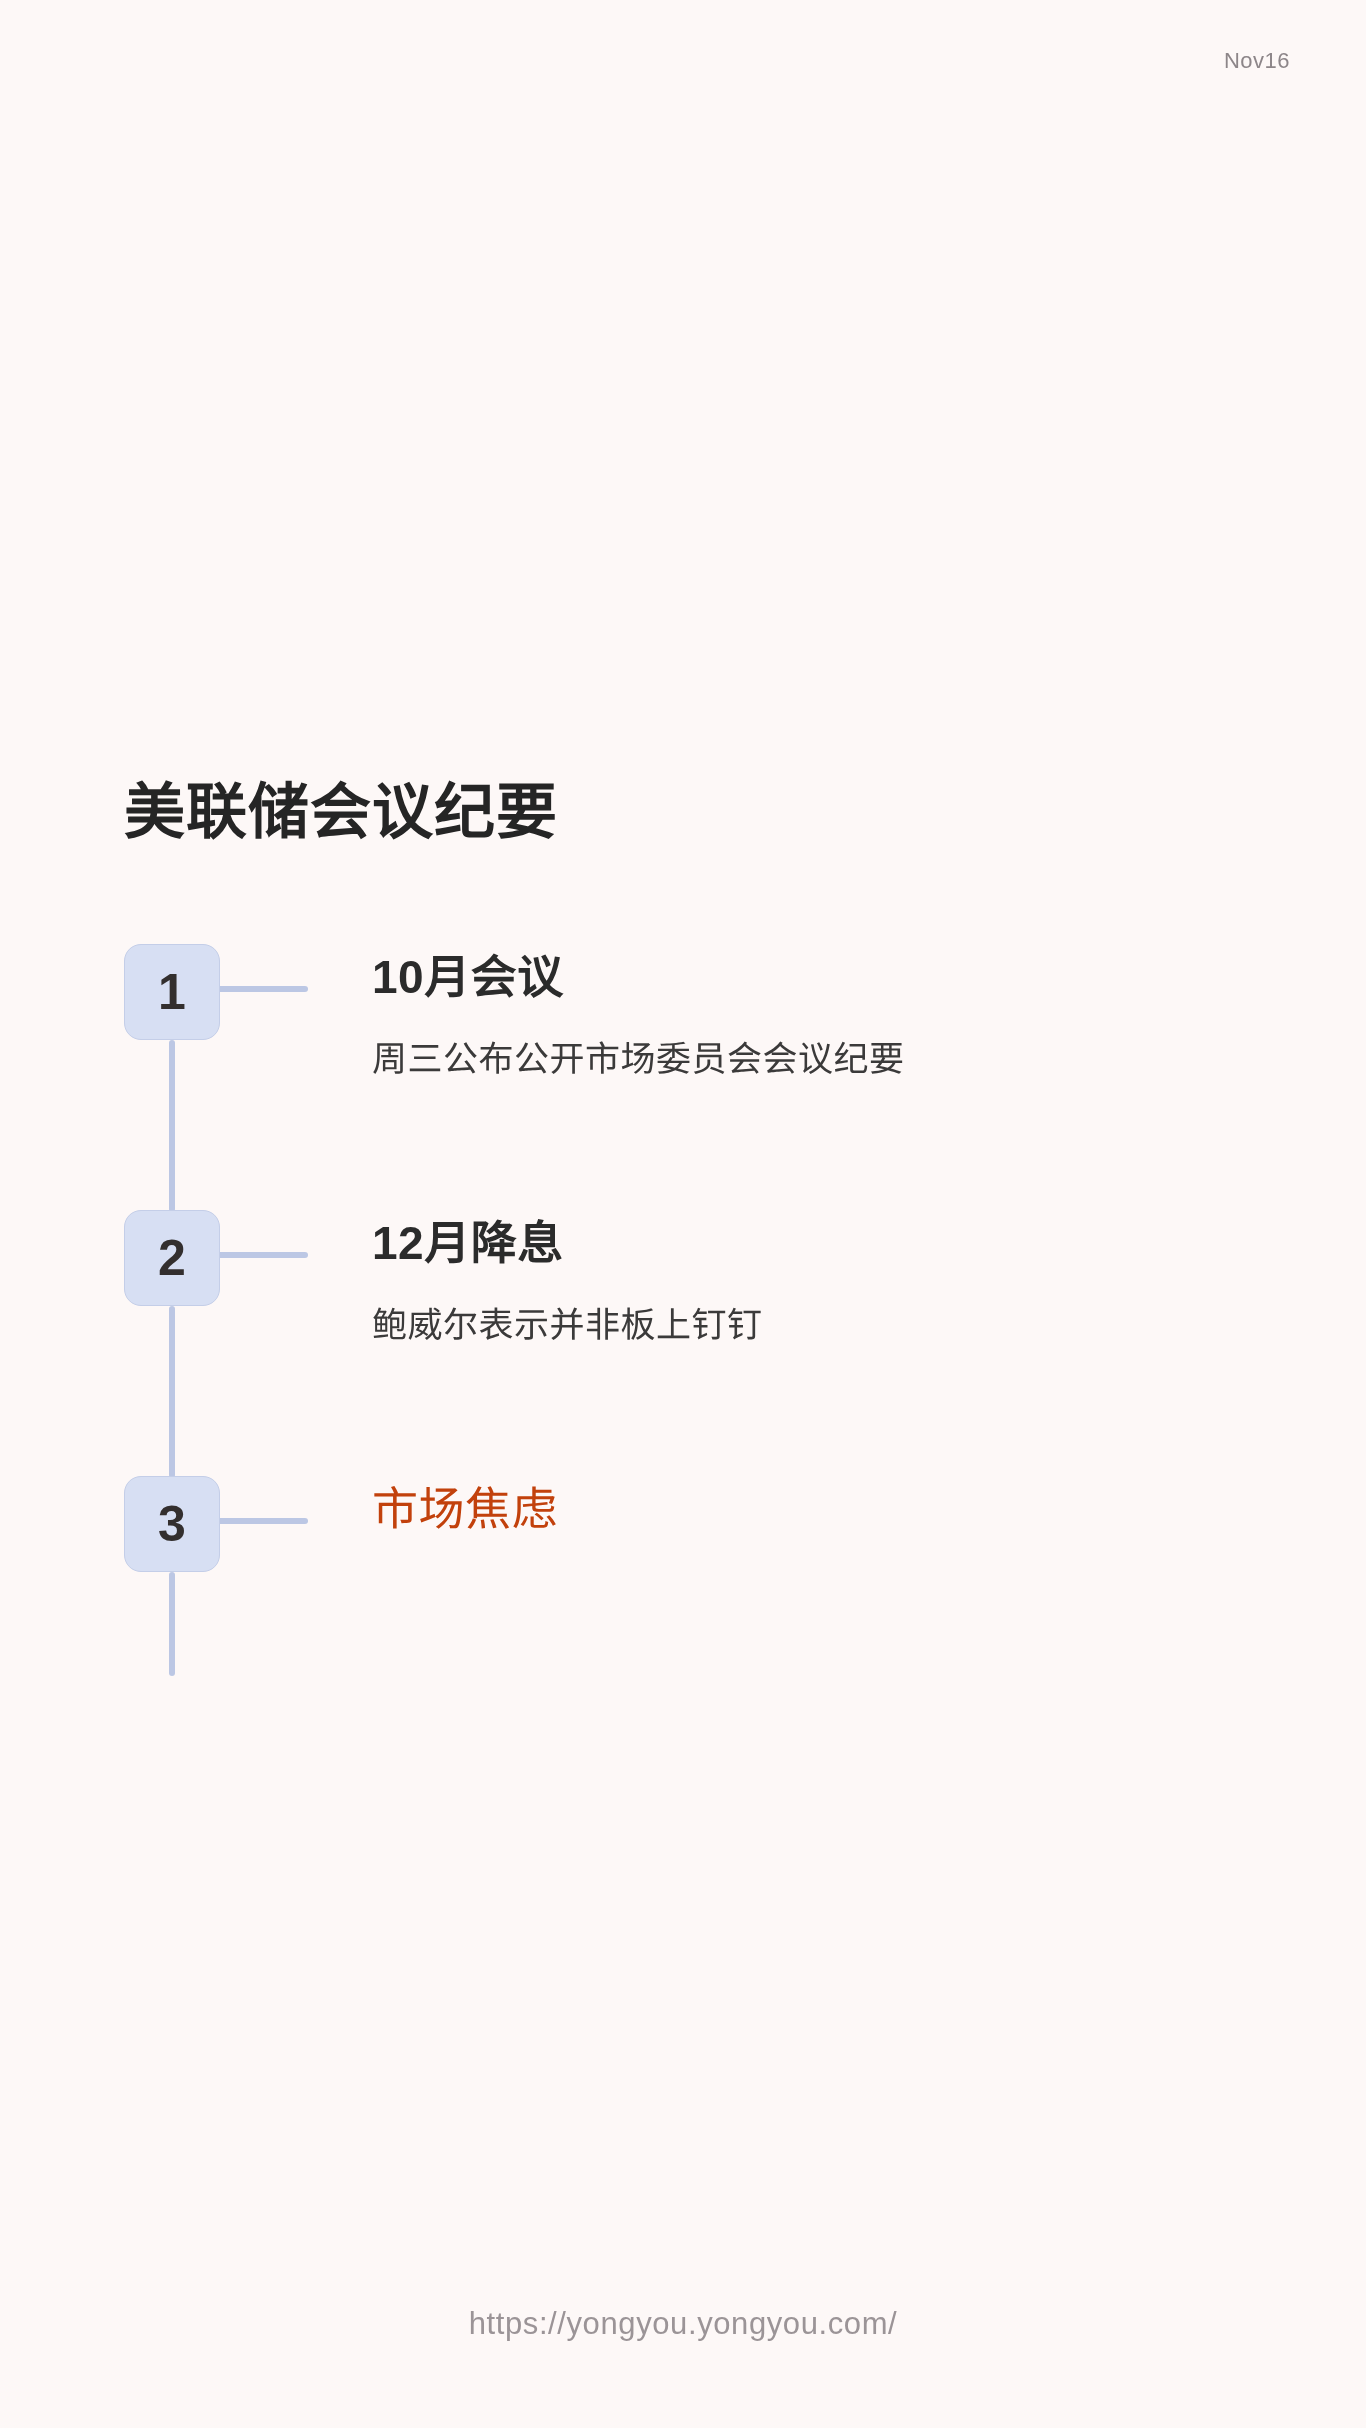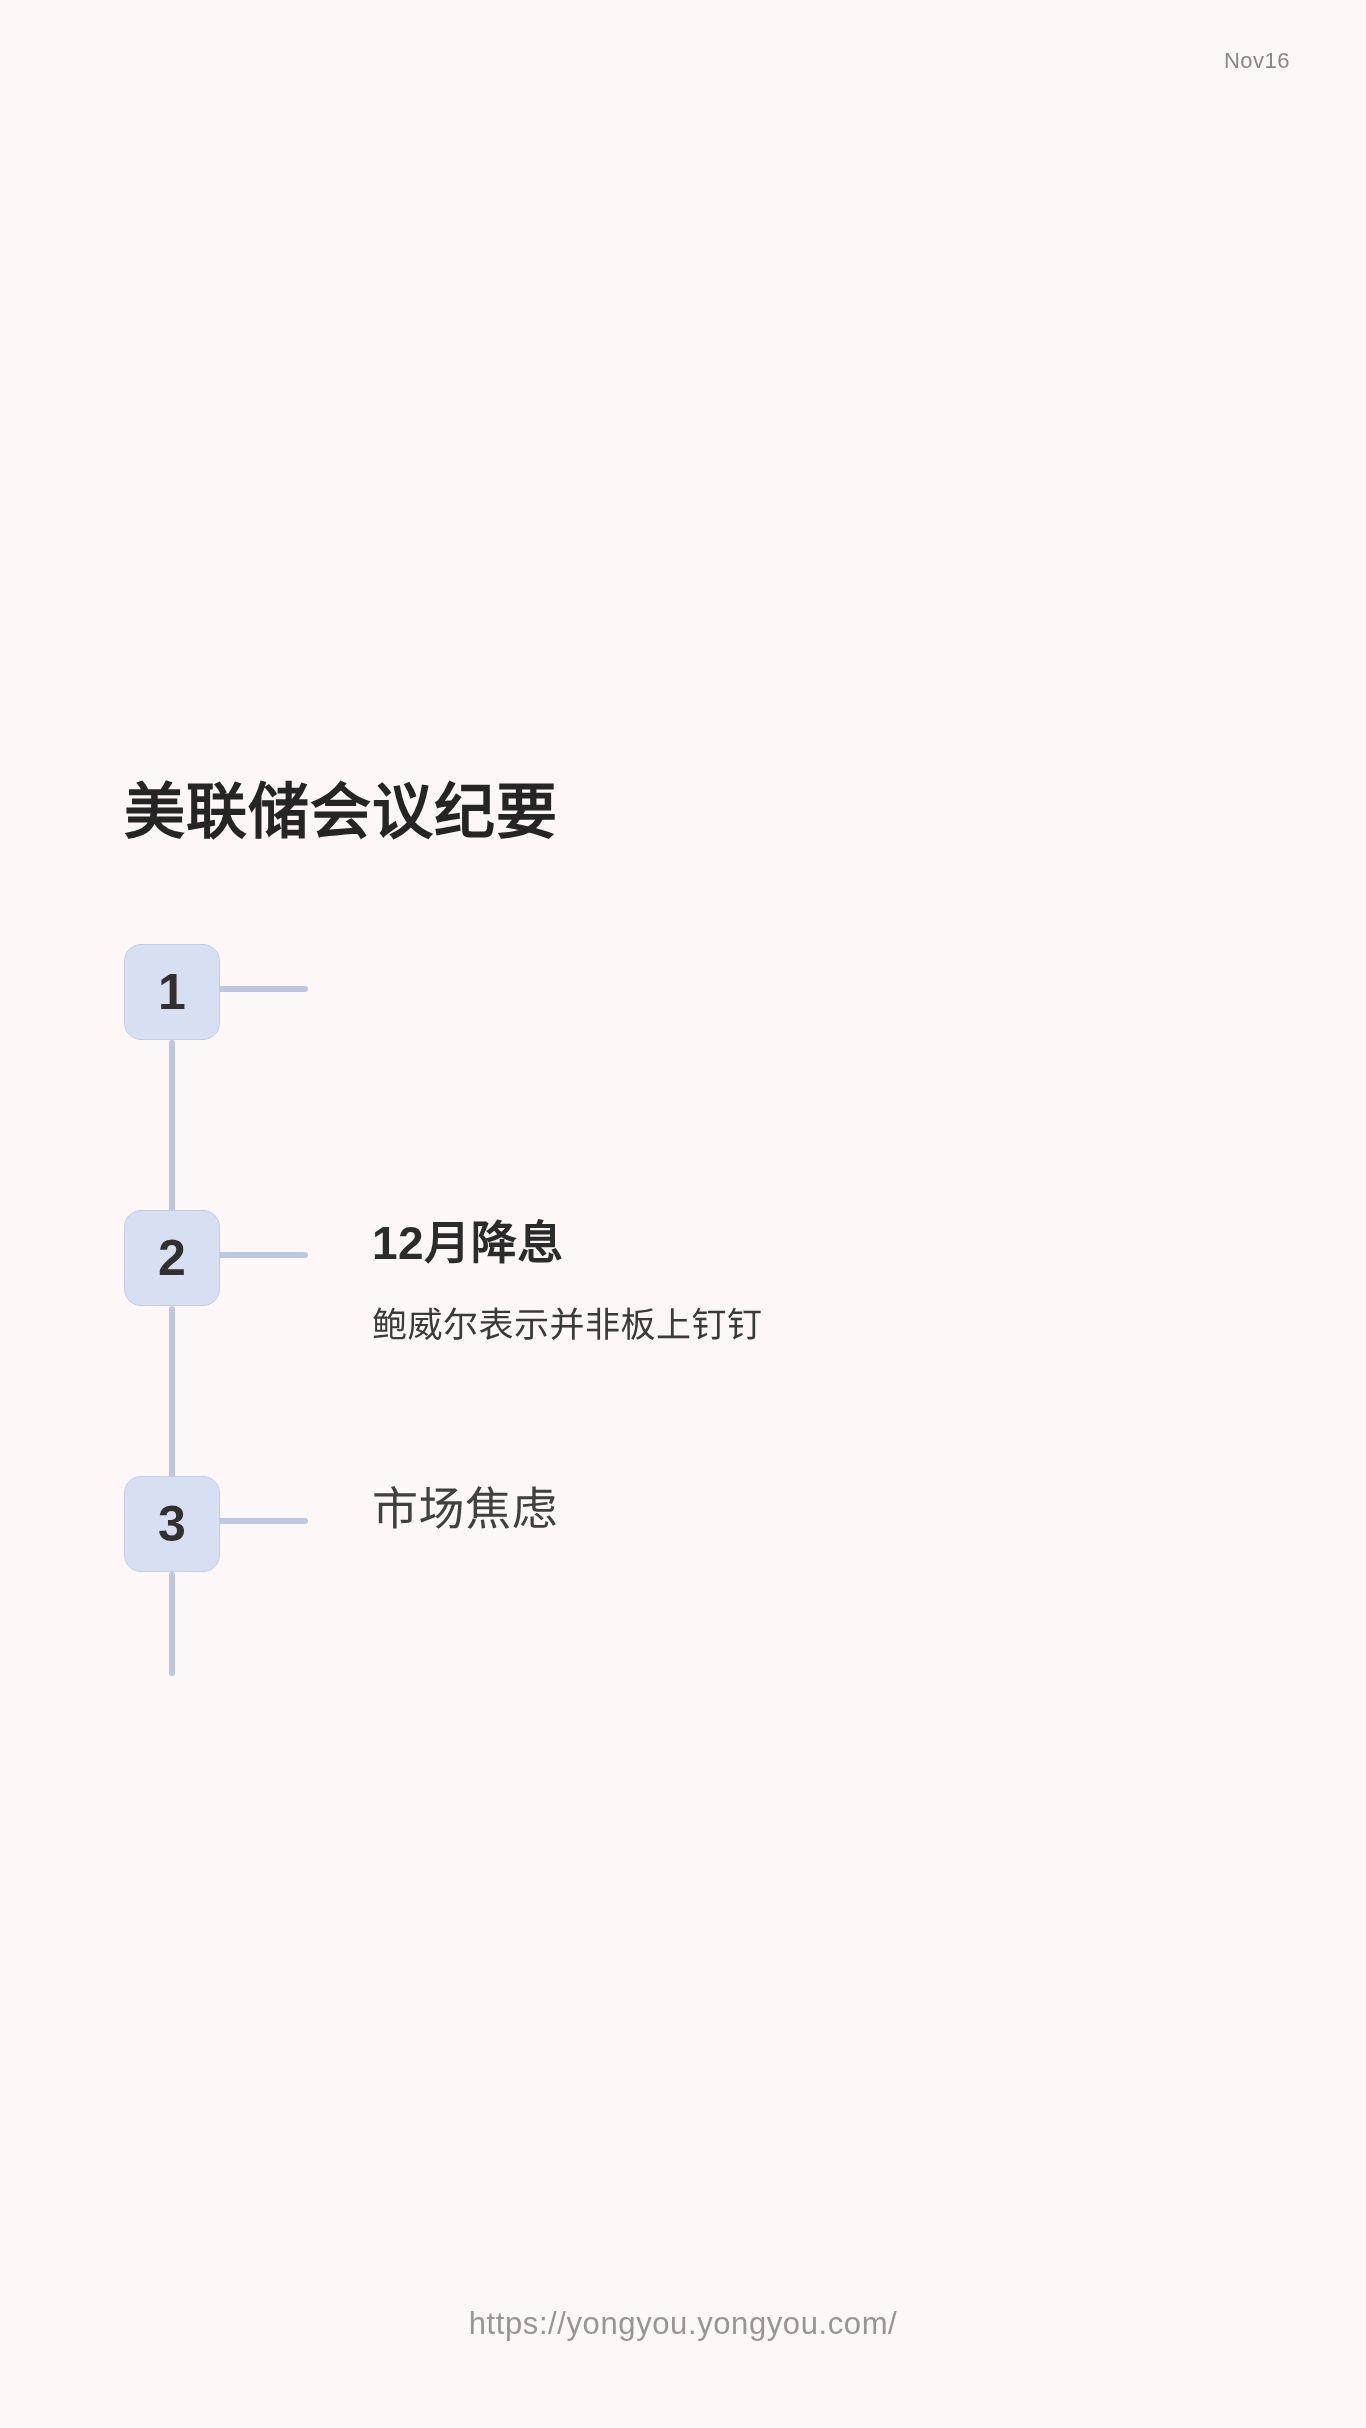--- a/index.html
+++ b/index.html
@@ -127,21 +127,21 @@
   .tl-heading {
     font-size: 46px;
     font-weight: 700;
     color: #2b2b2b;
     letter-spacing: 0.5px;
     line-height: 1.2;
     white-space: nowrap;
   }
   .tl-heading.light {
     font-weight: 400;
-    color: #404040;
+    color: #c2410c;
   }
 
   .tl-desc {
     margin-top: 30px;
     font-size: 35px;
     font-weight: 400;
     color: #3b3a3a;
     letter-spacing: 0.5px;
     line-height: 1.35;
     white-space: nowrap;
@@ -168,20 +168,24 @@
 <h1 class="page-title">美联储会议纪要</h1>
 
 <div class="timeline">
 
   <div class="tl-row">
     <div class="tl-rail">
 
       <div class="tl-badge">1</div>
       <div class="tl-line-v down"></div>
       <div class="tl-line-h"></div>
+    </div>
+    <div class="tl-body">
+      <div class="tl-heading">10月会议</div>
+      <div class="tl-desc">周三公布公开市场委员会会议纪要</div>
     </div>
   </div>
 
   <div class="tl-row">
     <div class="tl-rail">
       <div class="tl-line-v up"></div>
       <div class="tl-badge">2</div>
       <div class="tl-line-v down"></div>
       <div class="tl-line-h"></div>
     </div>

